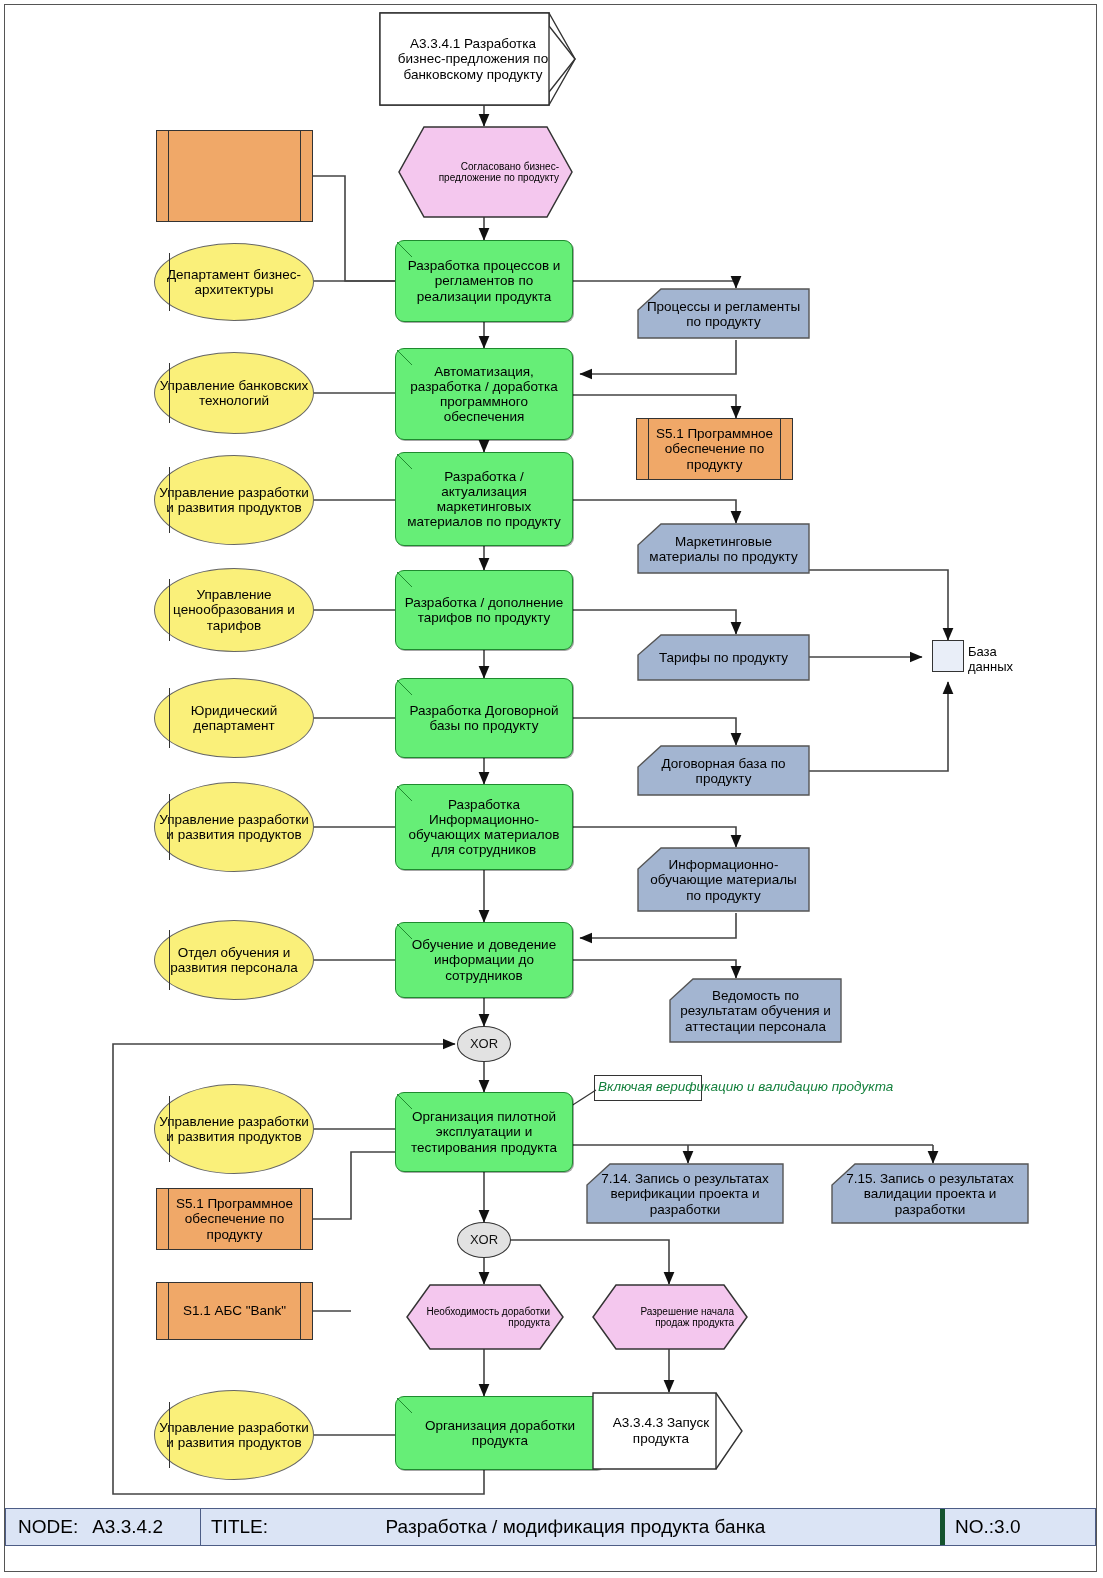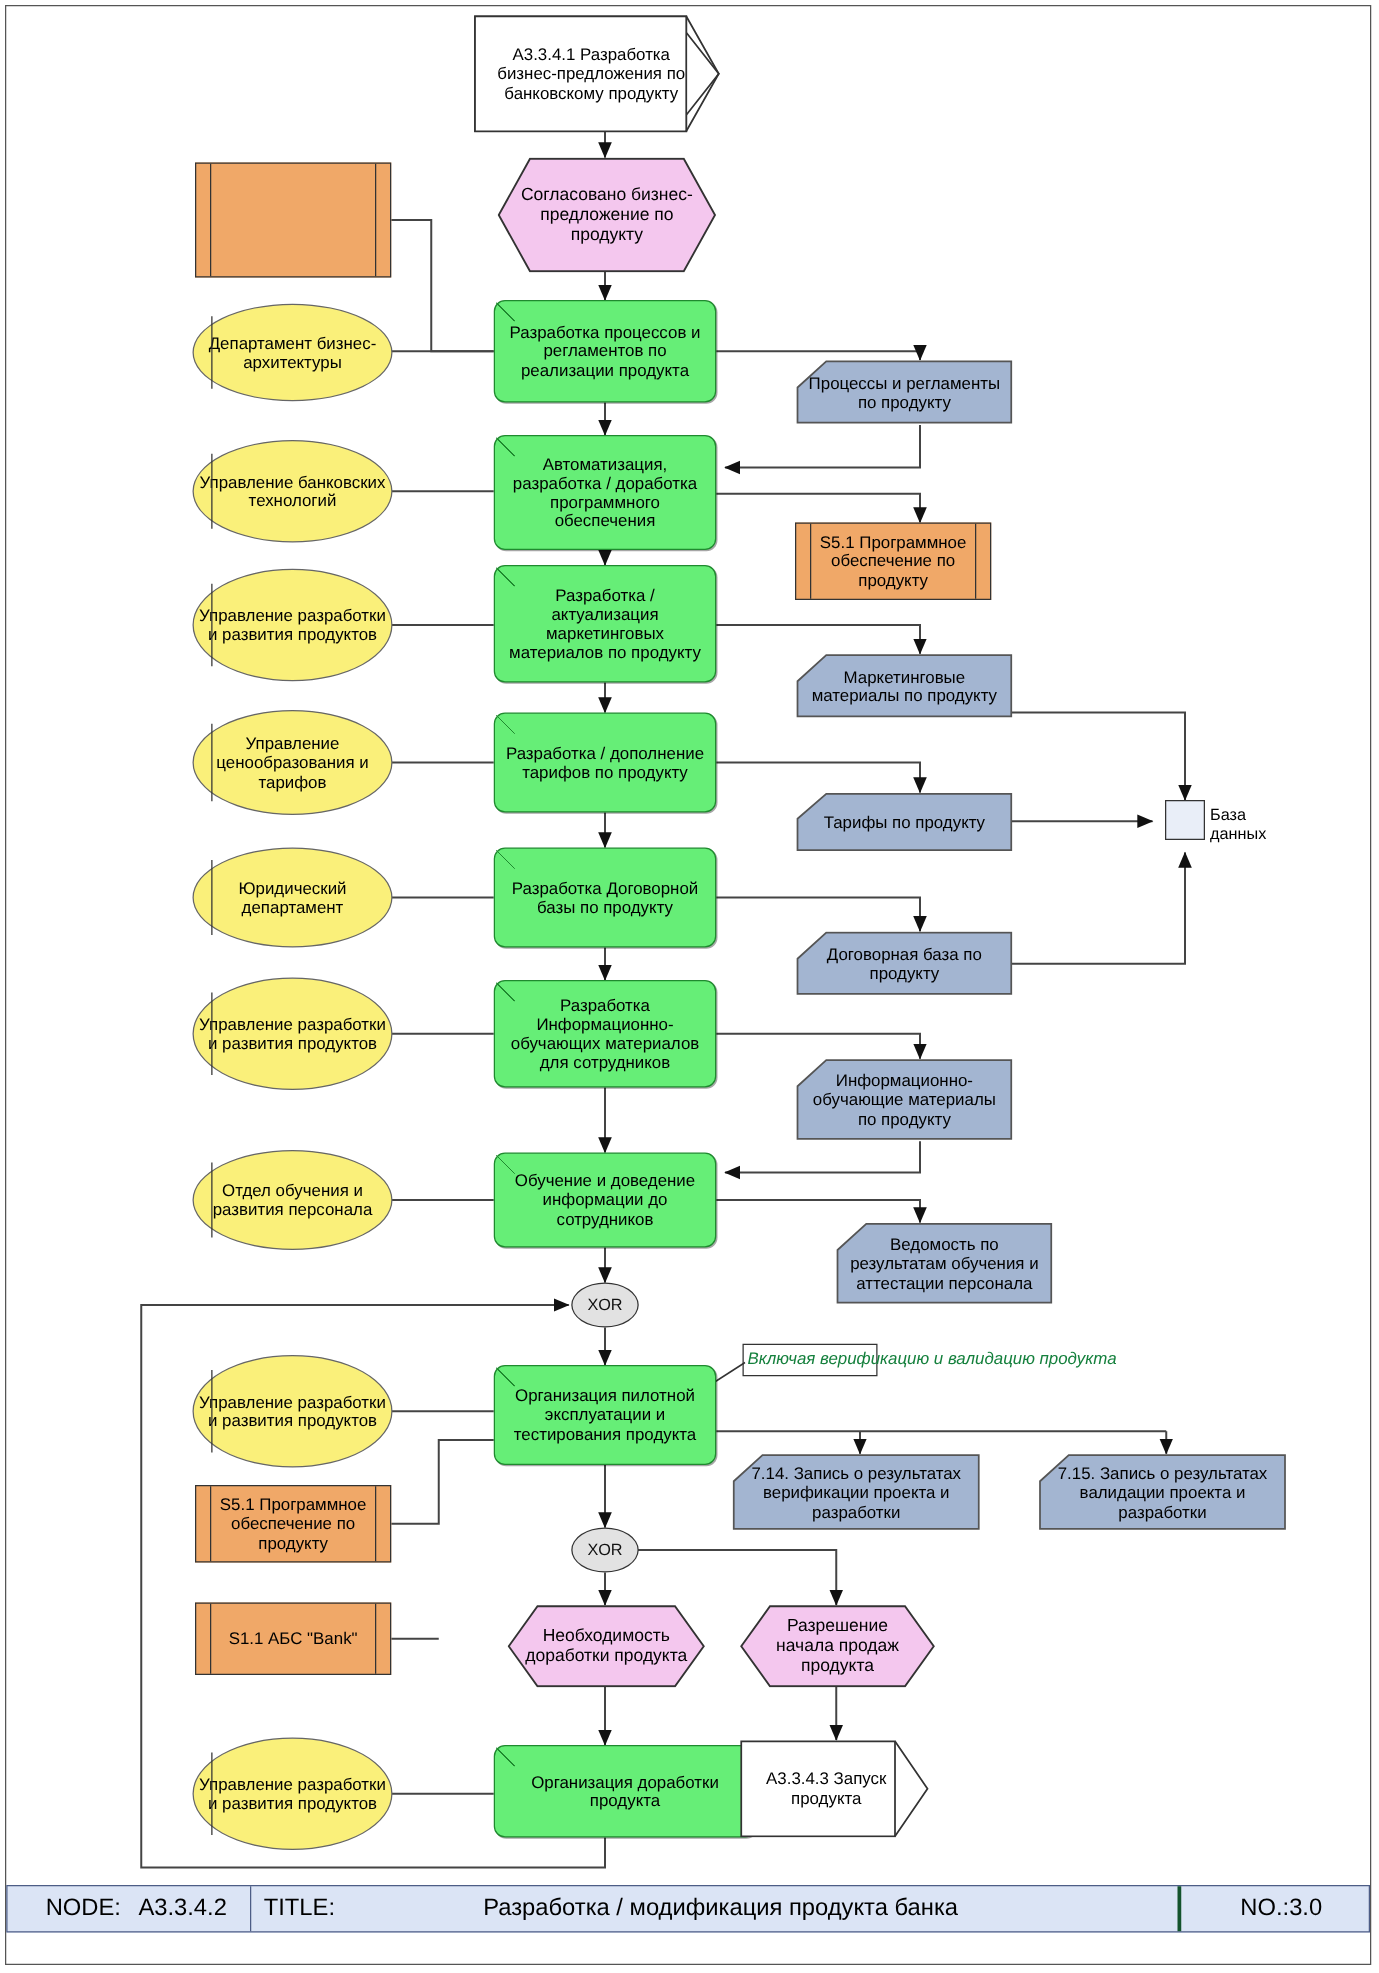--- a/index.html
+++ b/index.html
@@ -14,21 +14,21 @@
   
   .act{background:#66ee77;border:1.5px solid #1f8a2f;border-radius:9px;font-size:13.5px;color:#000;
        box-shadow:1px 1px 0 rgba(0,0,0,.35);}
   .act .corner{position:absolute;left:0;top:0;width:17px;height:17px;pointer-events:none;}
   .act .corner:before{content:"";position:absolute;left:1px;top:1px;width:15px;height:15px;
        border-top:0;border-left:0;background:
        linear-gradient(to bottom left, transparent 49%, #1f8a2f 49%, #1f8a2f 53%, transparent 53%);}
   .evtshell{position:absolute;}
   .evtshell svg{position:absolute;left:0;top:0;}
   .evtshell .lbl{position:absolute;inset:0;display:flex;align-items:center;justify-content:center;
-       text-align:center;font-size:14px;line-height:1.12;padding:5px 14px;box-sizing:border-box;}
+       text-align:right;font-size:10px;line-height:1.12;padding:5px 14px;box-sizing:border-box;}
 
   
   .datashell{position:absolute;}
   .datashell svg{position:absolute;left:0;top:0;}
   .datashell .lbl{position:absolute;inset:0;display:flex;align-items:center;justify-content:center;
        text-align:center;font-size:13.5px;line-height:1.12;padding:2px 8px;box-sizing:border-box;}
 
   
   .sys{background:#f0a868;border:1.5px solid #333;font-size:13.5px;color:#000;}
   .sys .barL{position:absolute;left:11px;top:0;bottom:0;width:0;border-left:1.5px solid #333;}
@@ -52,23 +52,23 @@
   .dblabel{position:absolute;font-size:13px;line-height:1.15;color:#000;text-align:left;}
 
   
   .note{position:absolute;font-size:13.5px;color:#15803d;white-space:nowrap;font-style:italic;}
   .notebox{position:absolute;border:1px solid #333;box-sizing:border-box;background:transparent;}
 
   
   #footer{position:absolute;left:5px;top:1508px;width:1091px;height:38px;display:flex;
           border:1px solid #4d5d86;box-sizing:border-box;background:#dbe4f5;}
   #footer .cell{display:flex;align-items:center;height:100%;box-sizing:border-box;
-          font-size:19px;color:#000;justify-content:center;}
+          font-size:19px;color:#000;}
   #footer .c-node{width:195px;border-right:1px solid #4d5d86;padding-left:12px;gap:14px;}
-  #footer .c-title{flex:1;border-right:3px solid #14532d;padding-left:10px;position:relative;}
+  #footer .c-title{flex:1;border-right:5px solid #14532d;padding-left:10px;position:relative;}
   #footer .c-title .tl{position:absolute;left:10px;}
   #footer .c-title .tv{width:100%;text-align:center;}
   #footer .c-no{width:150px;padding-left:10px;}
 </style>
 </head>
 <body>
 
 <div id="page">
   <div id="frame"></div>
 

